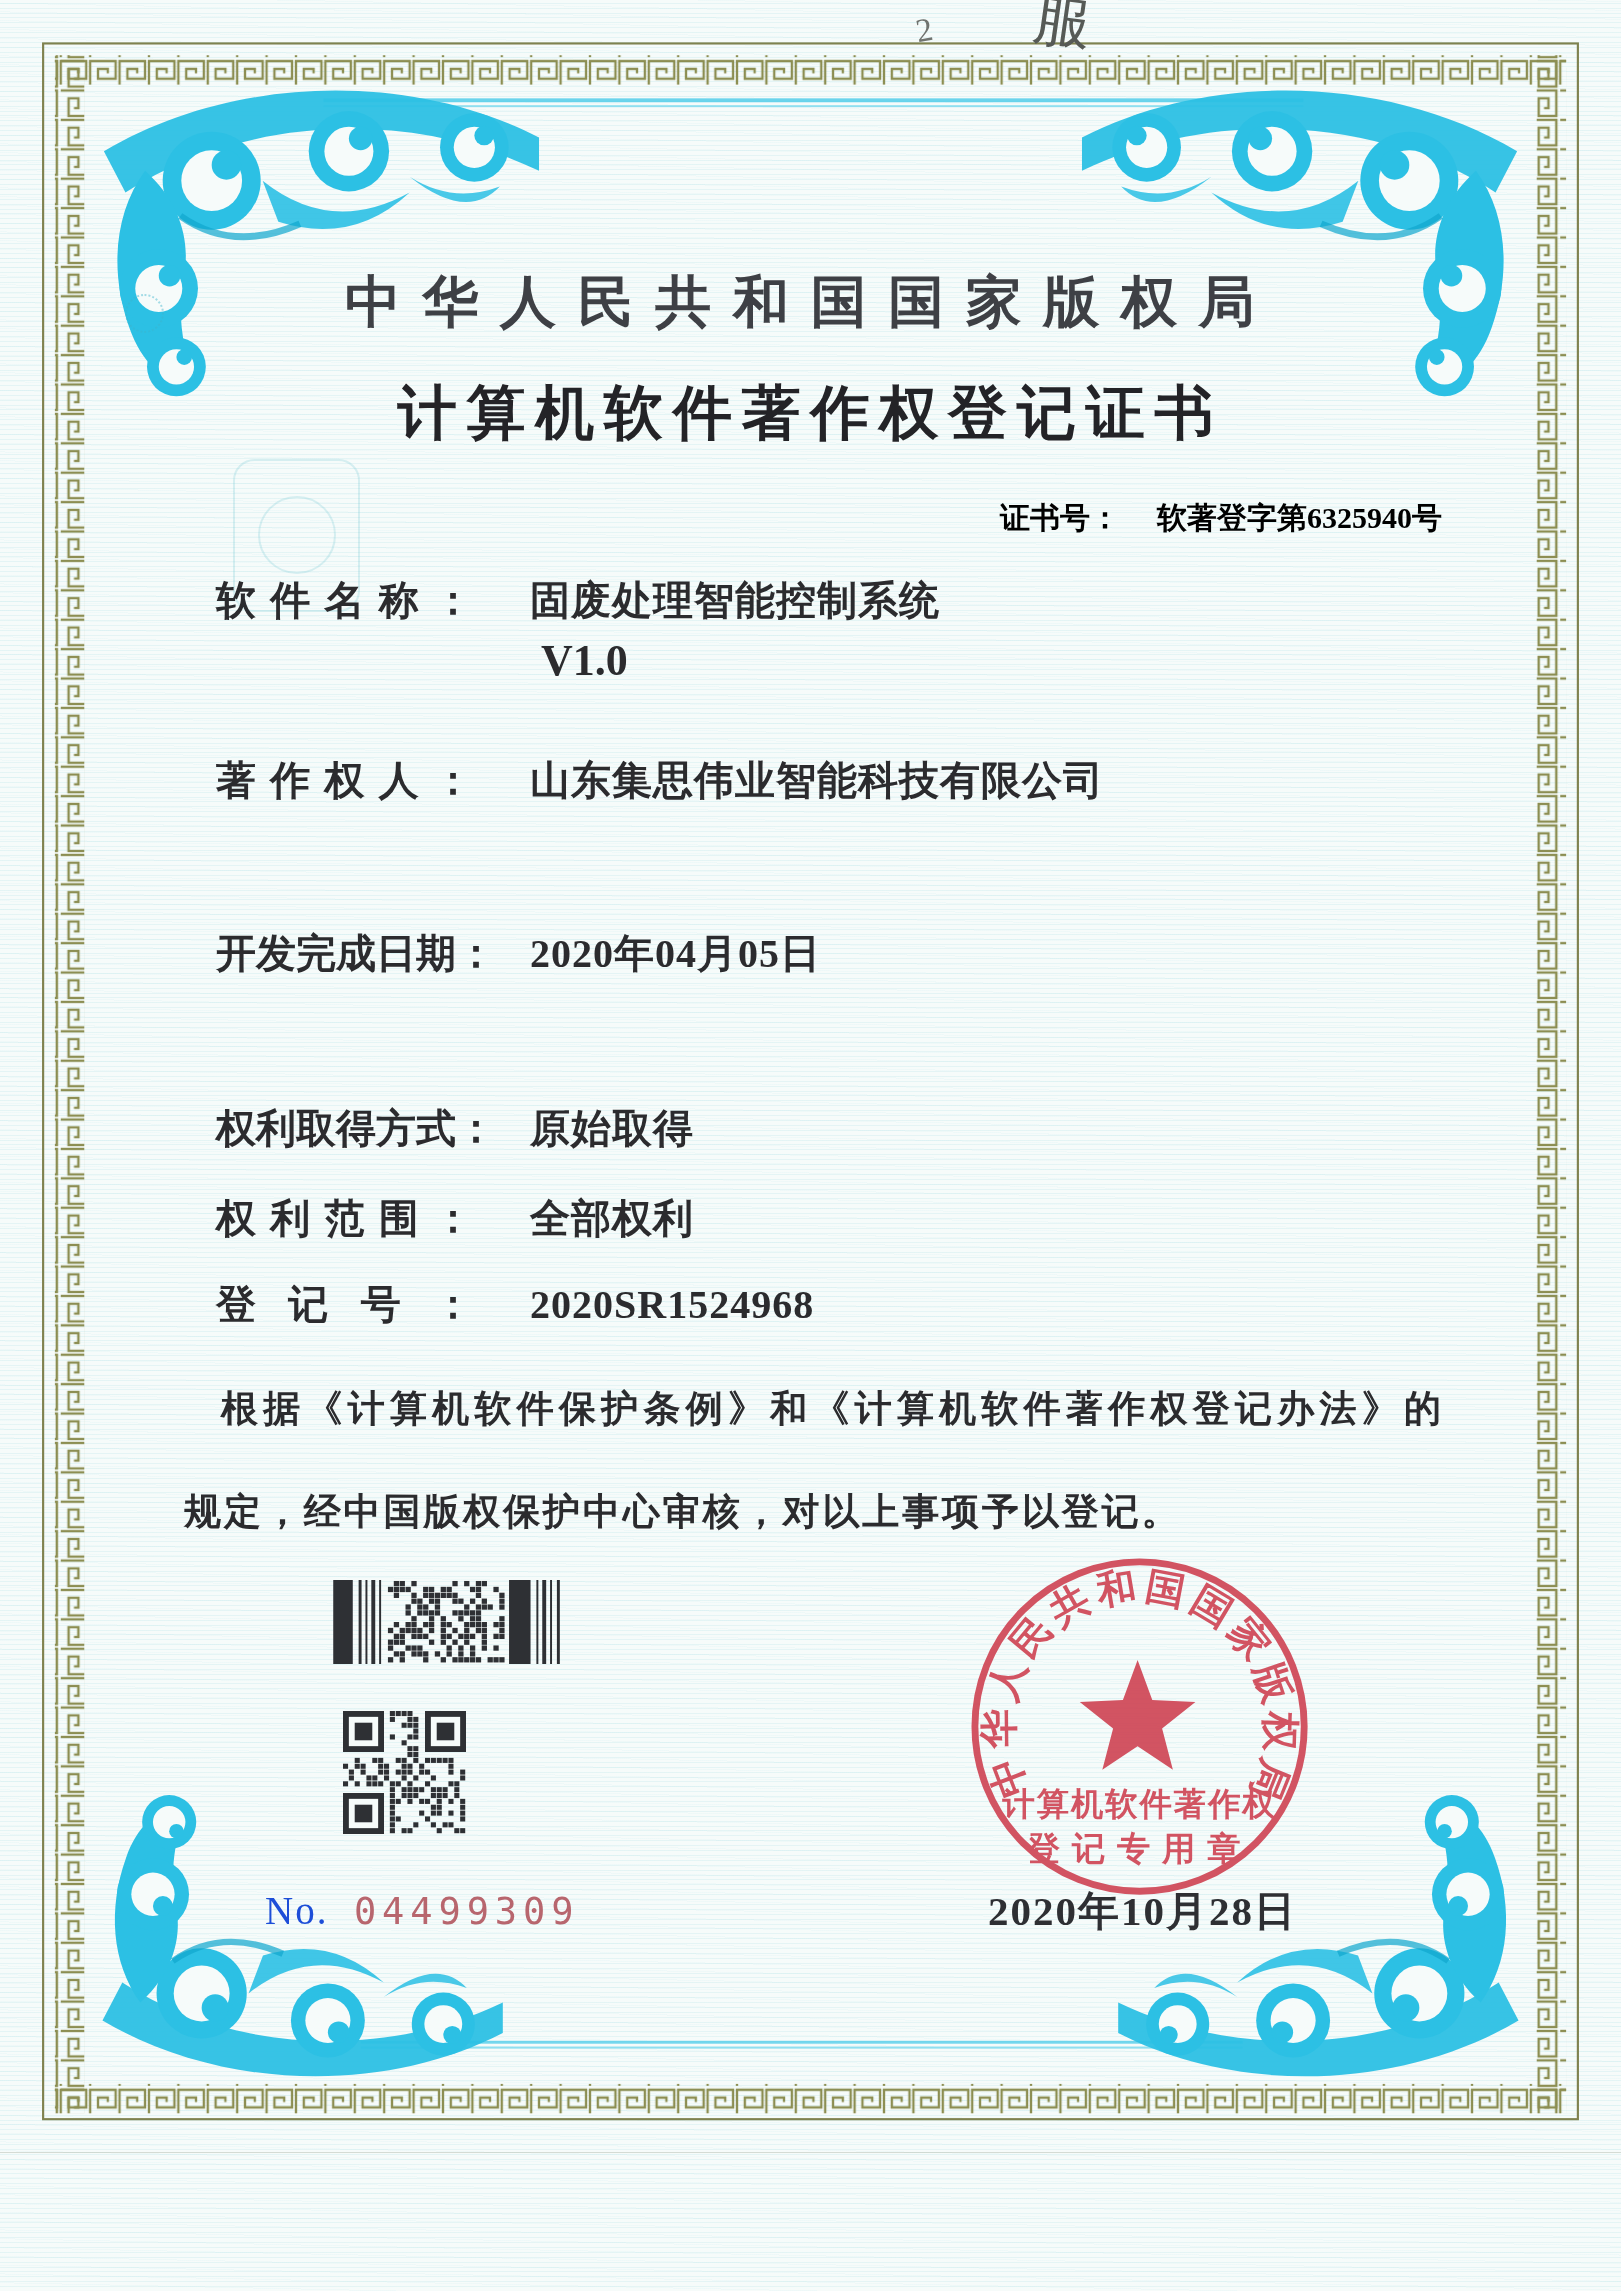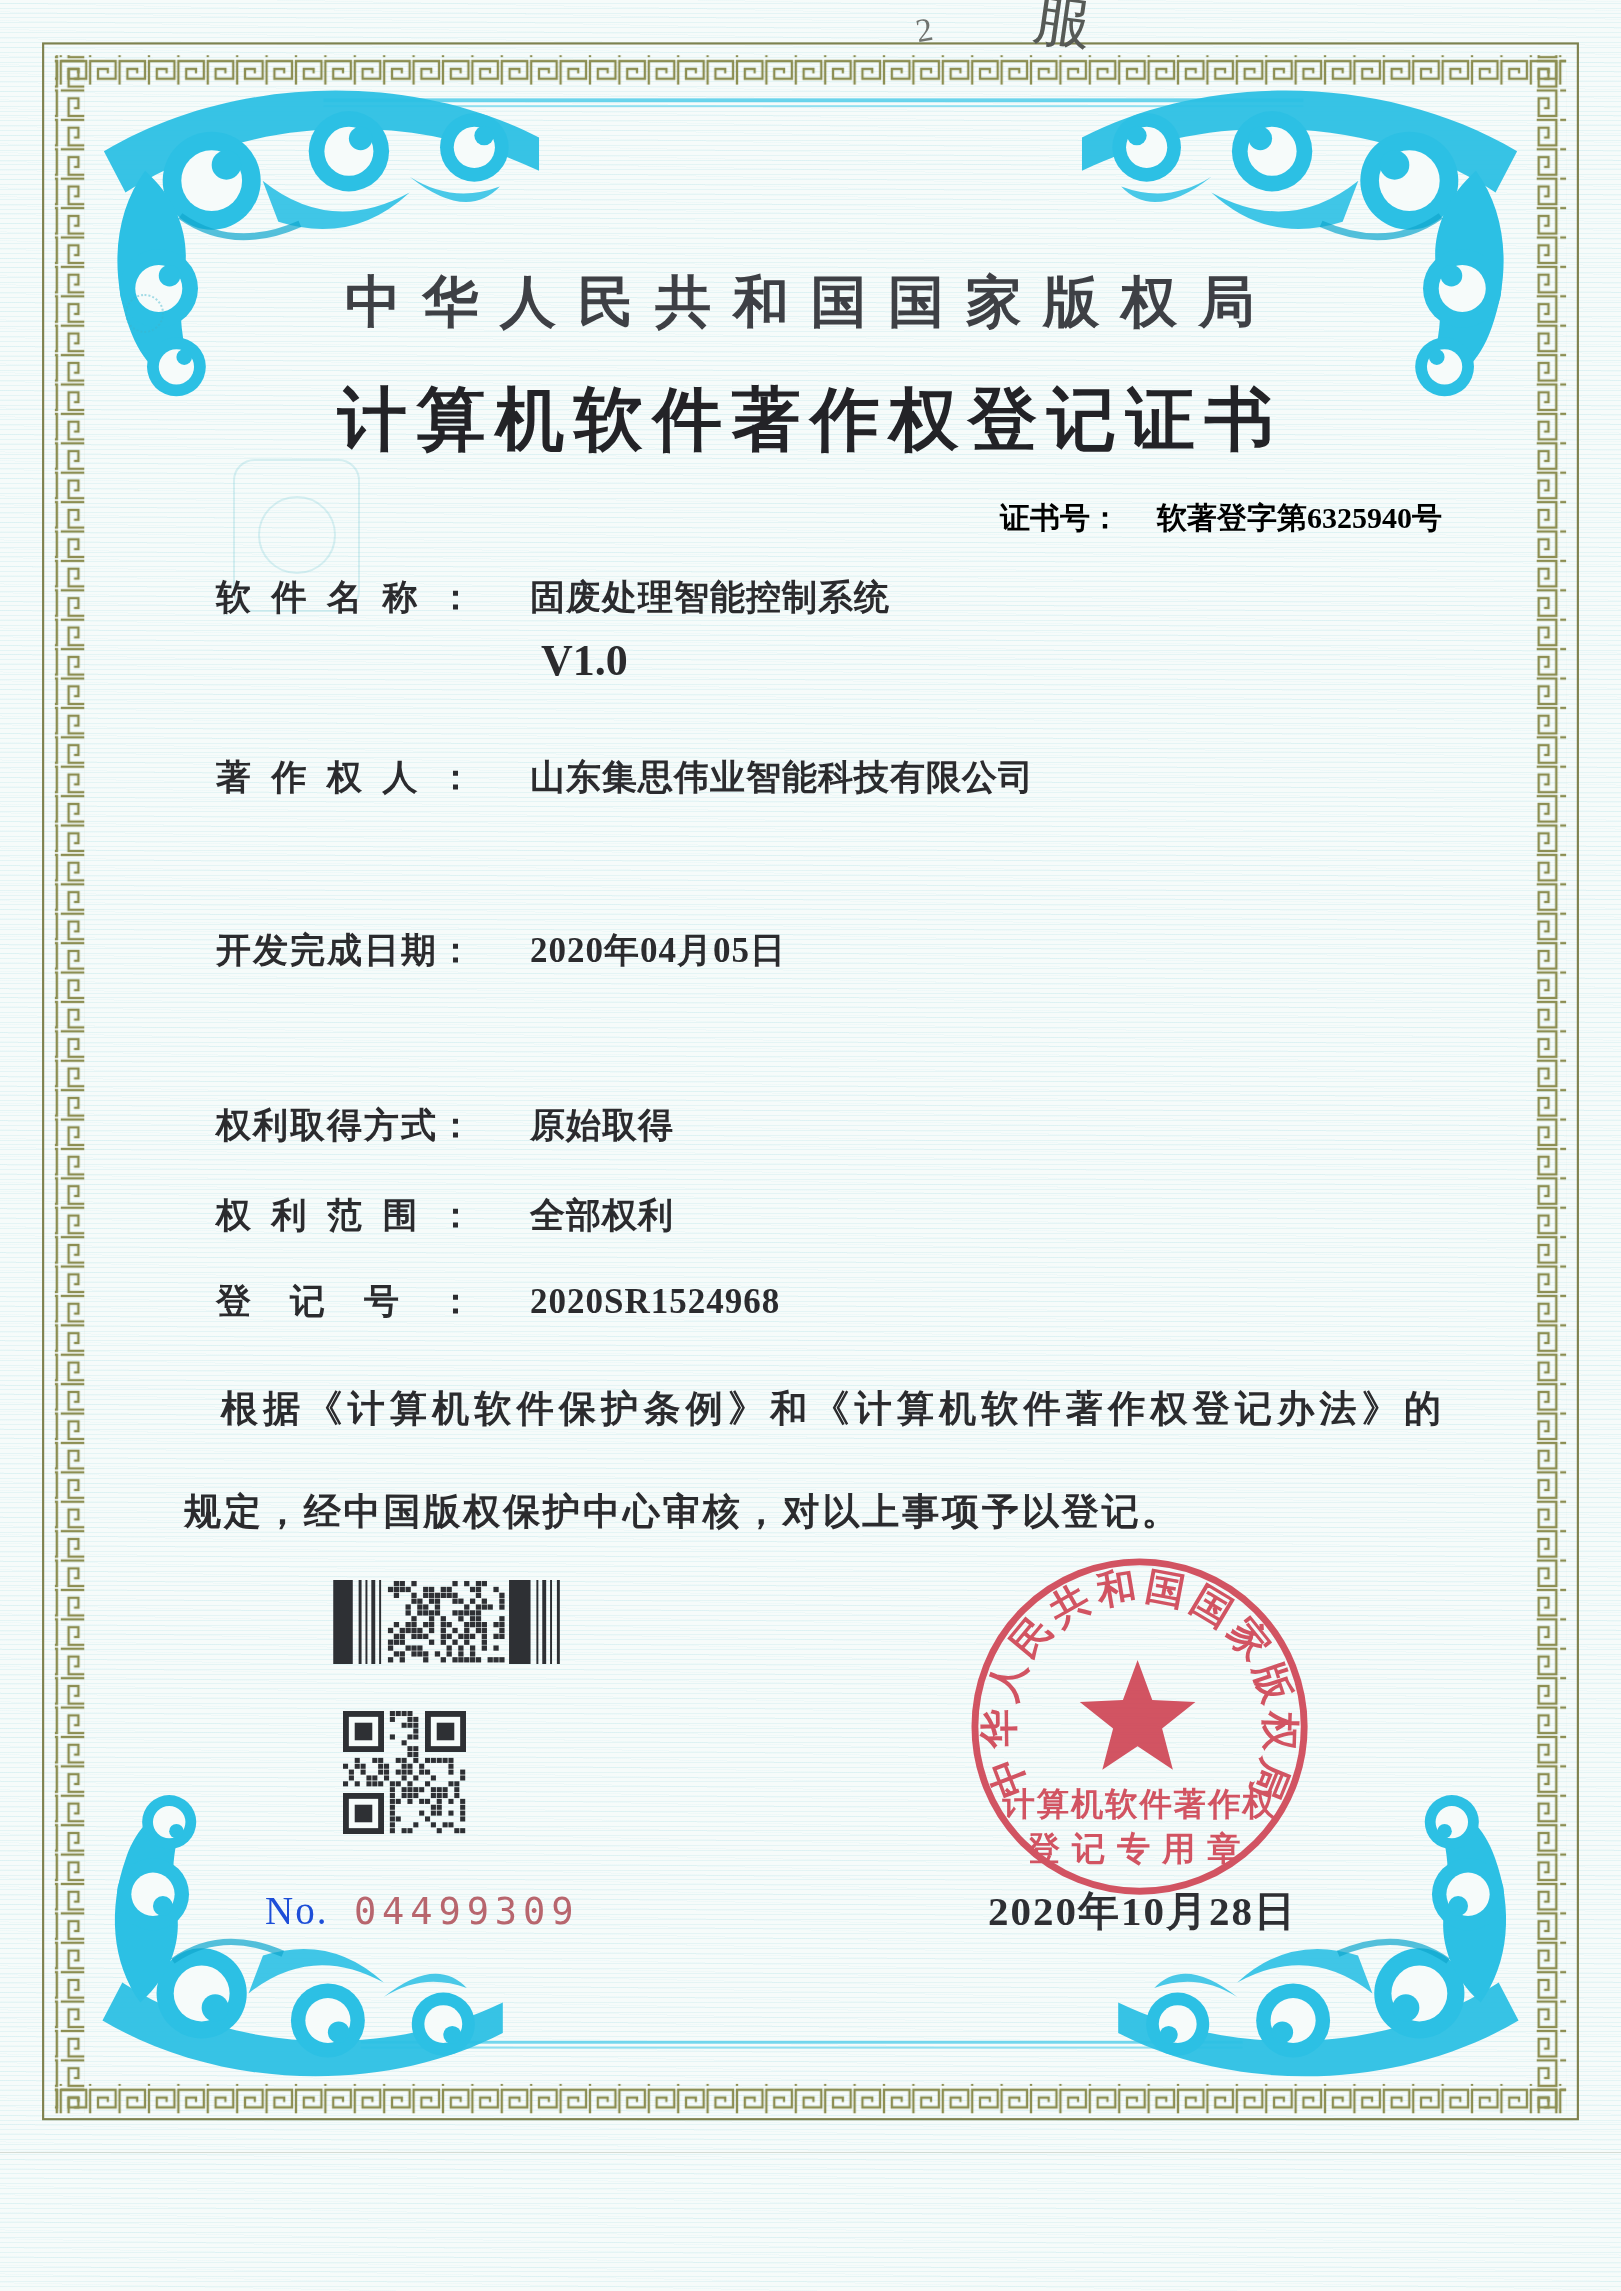--- a/index.html
+++ b/index.html
@@ -11,24 +11,24 @@
   }
   .guilloche{
     position:absolute;inset:0;z-index:0;
     background:
       repeating-linear-gradient(0deg, rgba(118,203,214,0.14) 0 1px, rgba(255,255,255,0) 1px 4.9px),
       repeating-linear-gradient(1.2deg, rgba(140,215,225,0.07) 0 1px, rgba(255,255,255,0) 1px 8.8px);
   }
   .decor{position:absolute;left:0;top:0;z-index:1;}
   .abs{position:absolute;}
   .title{left:0;right:0;top:265px;text-align:center;font-size:56px;font-weight:700;letter-spacing:21.6px;color:#3e4045;z-index:3;}
-  .subtitle{left:0;right:0;top:374px;text-align:center;font-size:69px;font-weight:800;letter-spacing:9.8px;color:#232327;z-index:3;}
+  .subtitle{left:0;right:0;top:374px;text-align:center;font-size:59px;font-weight:800;letter-spacing:9.8px;color:#232327;z-index:3;}
   .certno{top:498px;left:1000px;font-size:30px;font-weight:700;color:#000000;z-index:3;white-space:nowrap;}
   .certno .val{margin-left:37px;}
-  .field{position:absolute;left:216px;font-size:35px;font-weight:700;line-height:1.15;z-index:3;white-space:nowrap;}
+  .field{position:absolute;left:216px;font-size:40px;font-weight:700;line-height:1.15;z-index:3;white-space:nowrap;}
   .flabel{display:inline-block;width:257px;text-align:justify;text-align-last:justify;}
   .fvalue{margin-left:57px;letter-spacing:1px;}
   .v2{left:541px;top:635px;font-size:44px;font-weight:700;z-index:3;}
   .stmt1{top:1384px;left:221px;width:1220px;font-size:37px;font-weight:700;text-align:justify;text-align-last:justify;color:#2b2b2e;z-index:3;}
   .stmt2{top:1487px;left:184px;font-size:37px;font-weight:700;letter-spacing:2.9px;color:#2b2b2e;z-index:3;white-space:nowrap;}
   .serial{top:1888px;left:265px;z-index:3;white-space:nowrap;}
   .serial .no{font-size:39px;color:#1d4ed8;letter-spacing:2px;}
   .serial .num{font-family:"DejaVu Sans Mono",monospace;font-size:37px;color:#b2565f;letter-spacing:5.9px;margin-left:25.5px;opacity:.9;}
   .date{top:1884px;left:961px;width:363px;text-align:center;font-size:41px;font-weight:700;letter-spacing:2px;color:#2e2f33;z-index:5;white-space:nowrap;}
   .seal{left:961px;top:1558px;z-index:4;opacity:.92;}

